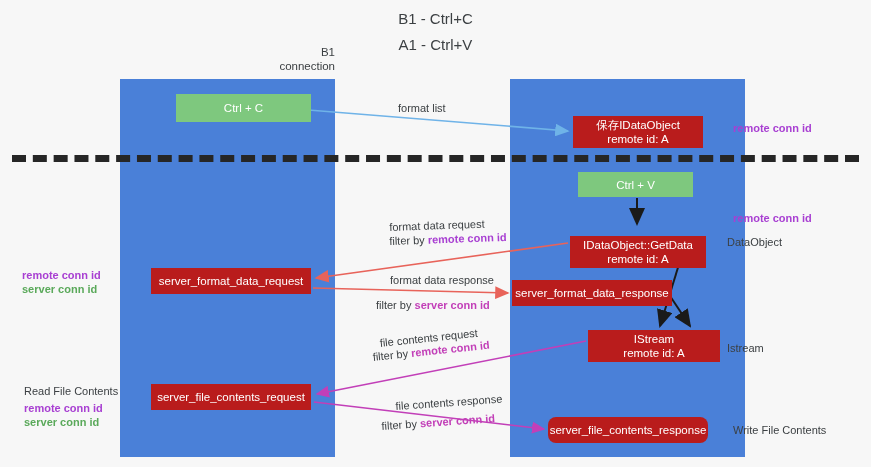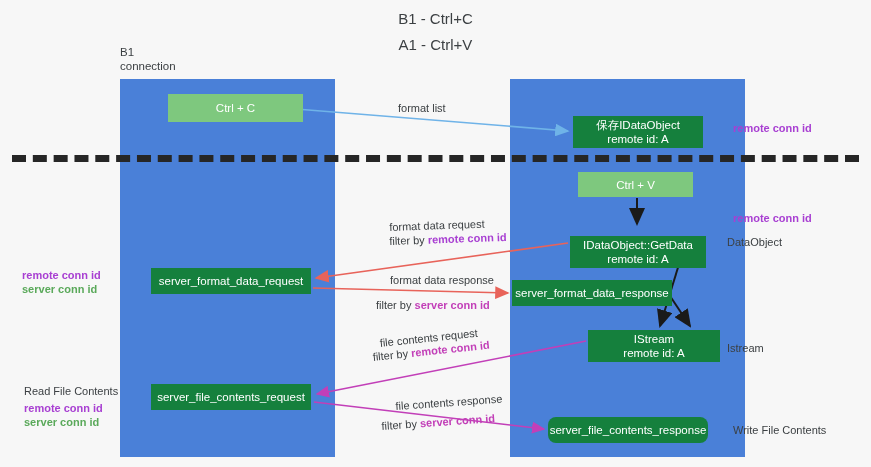--- a/index.html
+++ b/index.html
@@ -21,21 +21,21 @@
     left:0;top:6px;width:871px;
     text-align:center;
     font-size:15px;
     color:#3c4043;
     line-height:26px;
     white-space:pre-line;
   }
 
   
   .col-head{
-    text-align:left;
+    text-align:right;
     font-size:11.5px;
     color:#3c4043;
     line-height:14px;
     white-space:pre-line;
   }
   #head-b1{left:120px;top:45px;width:215px;}
   #head-a1{left:510px;top:45px;width:235px;}
 
   
   .lane{background:#4a80d8;}
@@ -56,23 +56,23 @@
     align-items:center;
     justify-content:center;
     color:#ffffff;
     font-size:11.5px;
     line-height:14px;
     text-align:center;
     white-space:pre-line;
     padding:2px 4px;
   }
   .node.green{background:#7ec87e;}
-  .node.orange{background:#15803d;}
-
-  #n-ctrlc   {left:168px;top:94px; width:135px;height:28px;}
+  .node.orange{background:#b91c1c;}
+
+  #n-ctrlc   {left:176px;top:94px; width:135px;height:28px;}
   #n-ido     {left:573px;top:116px;width:130px;height:32px;}
   #n-ctrlv   {left:578px;top:172px;width:115px;height:25px;}
   #n-getdata {left:570px;top:236px;width:136px;height:32px;}
   #n-sfdreq  {left:151px;top:268px;width:160px;height:26px;}
   #n-sfdresp {left:512px;top:280px;width:160px;height:26px;}
   #n-istream {left:588px;top:330px;width:132px;height:32px;}
   #n-sfcreq  {left:151px;top:384px;width:160px;height:26px;}
   #n-sfcresp {left:548px;top:417px;width:160px;height:26px;border-radius:8px;}
 
   

